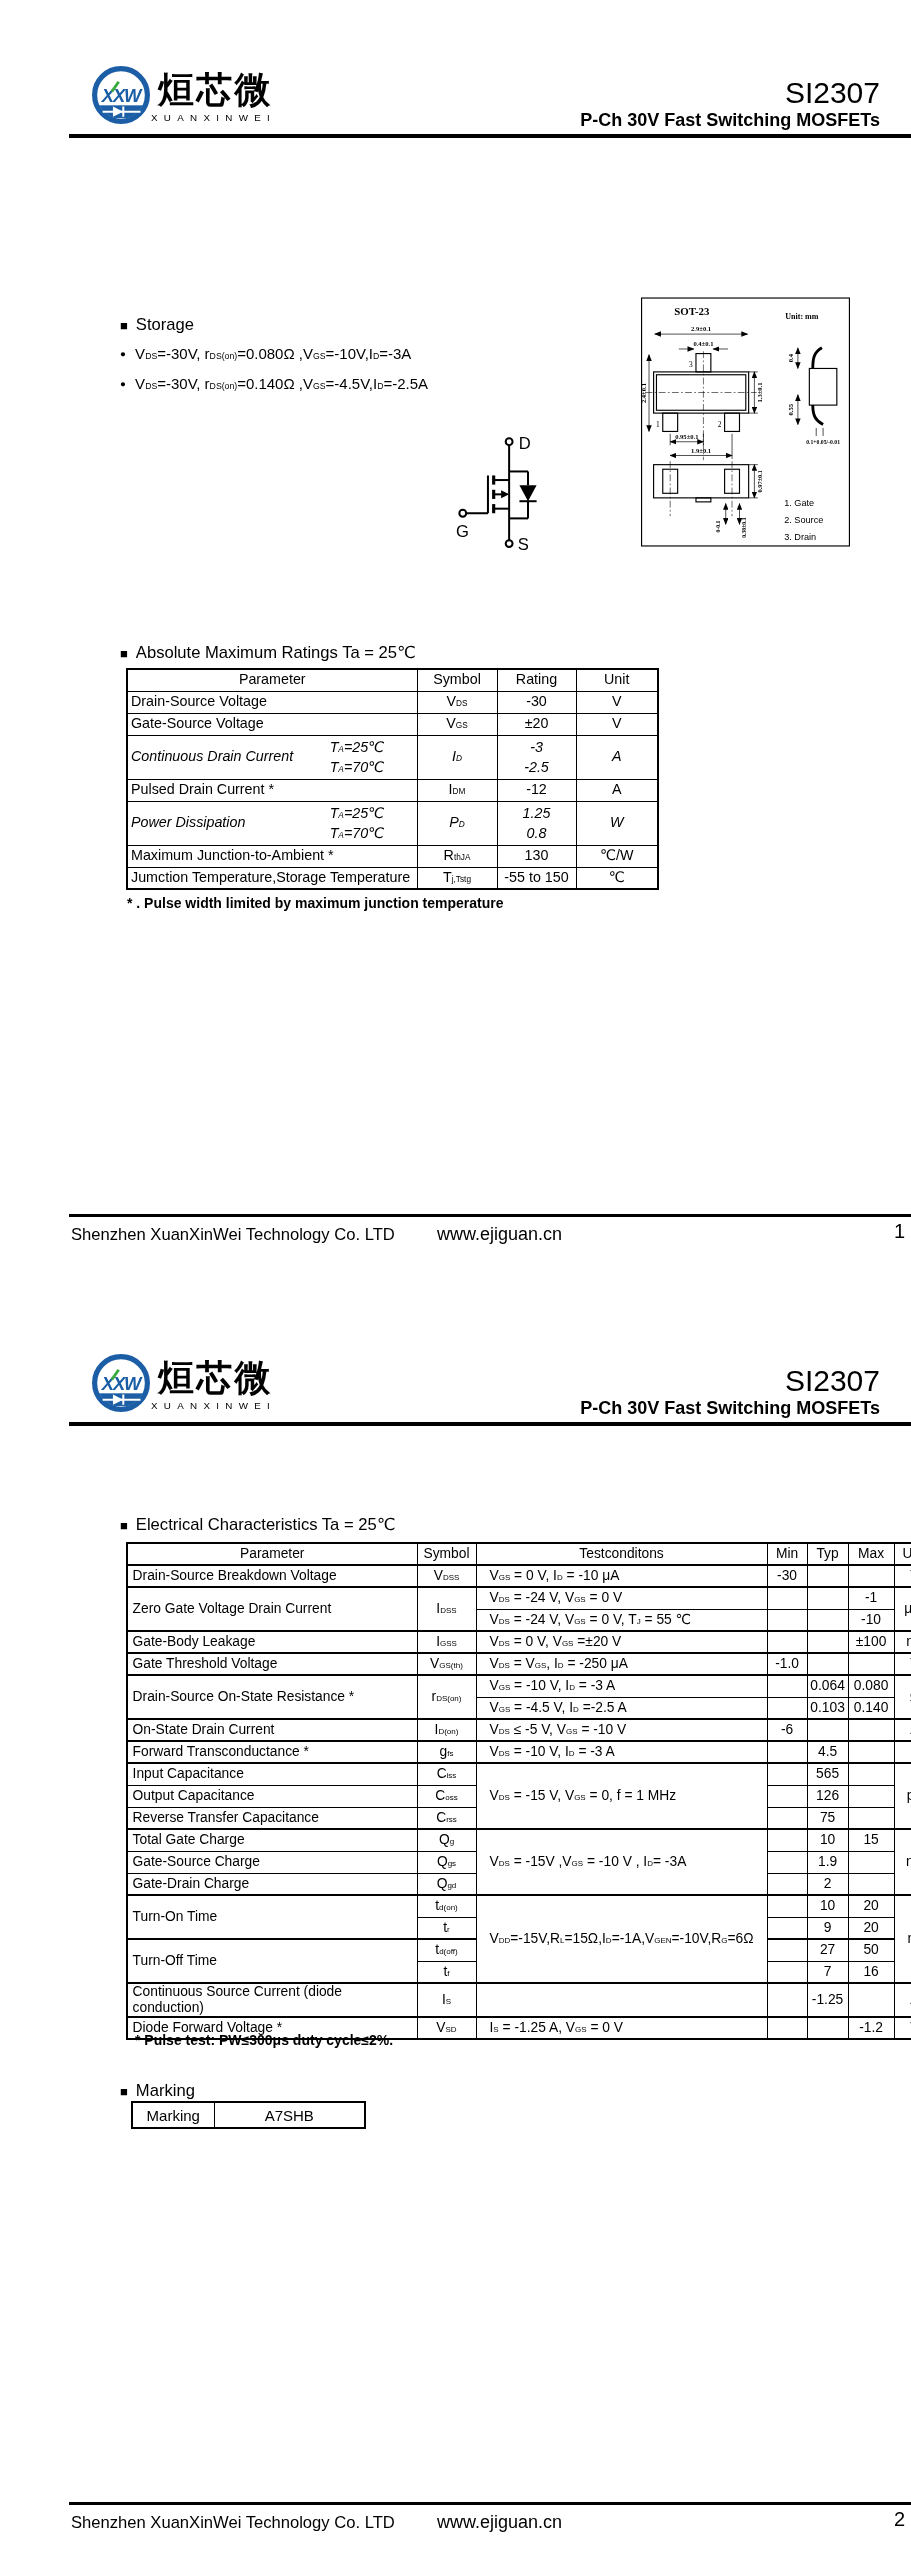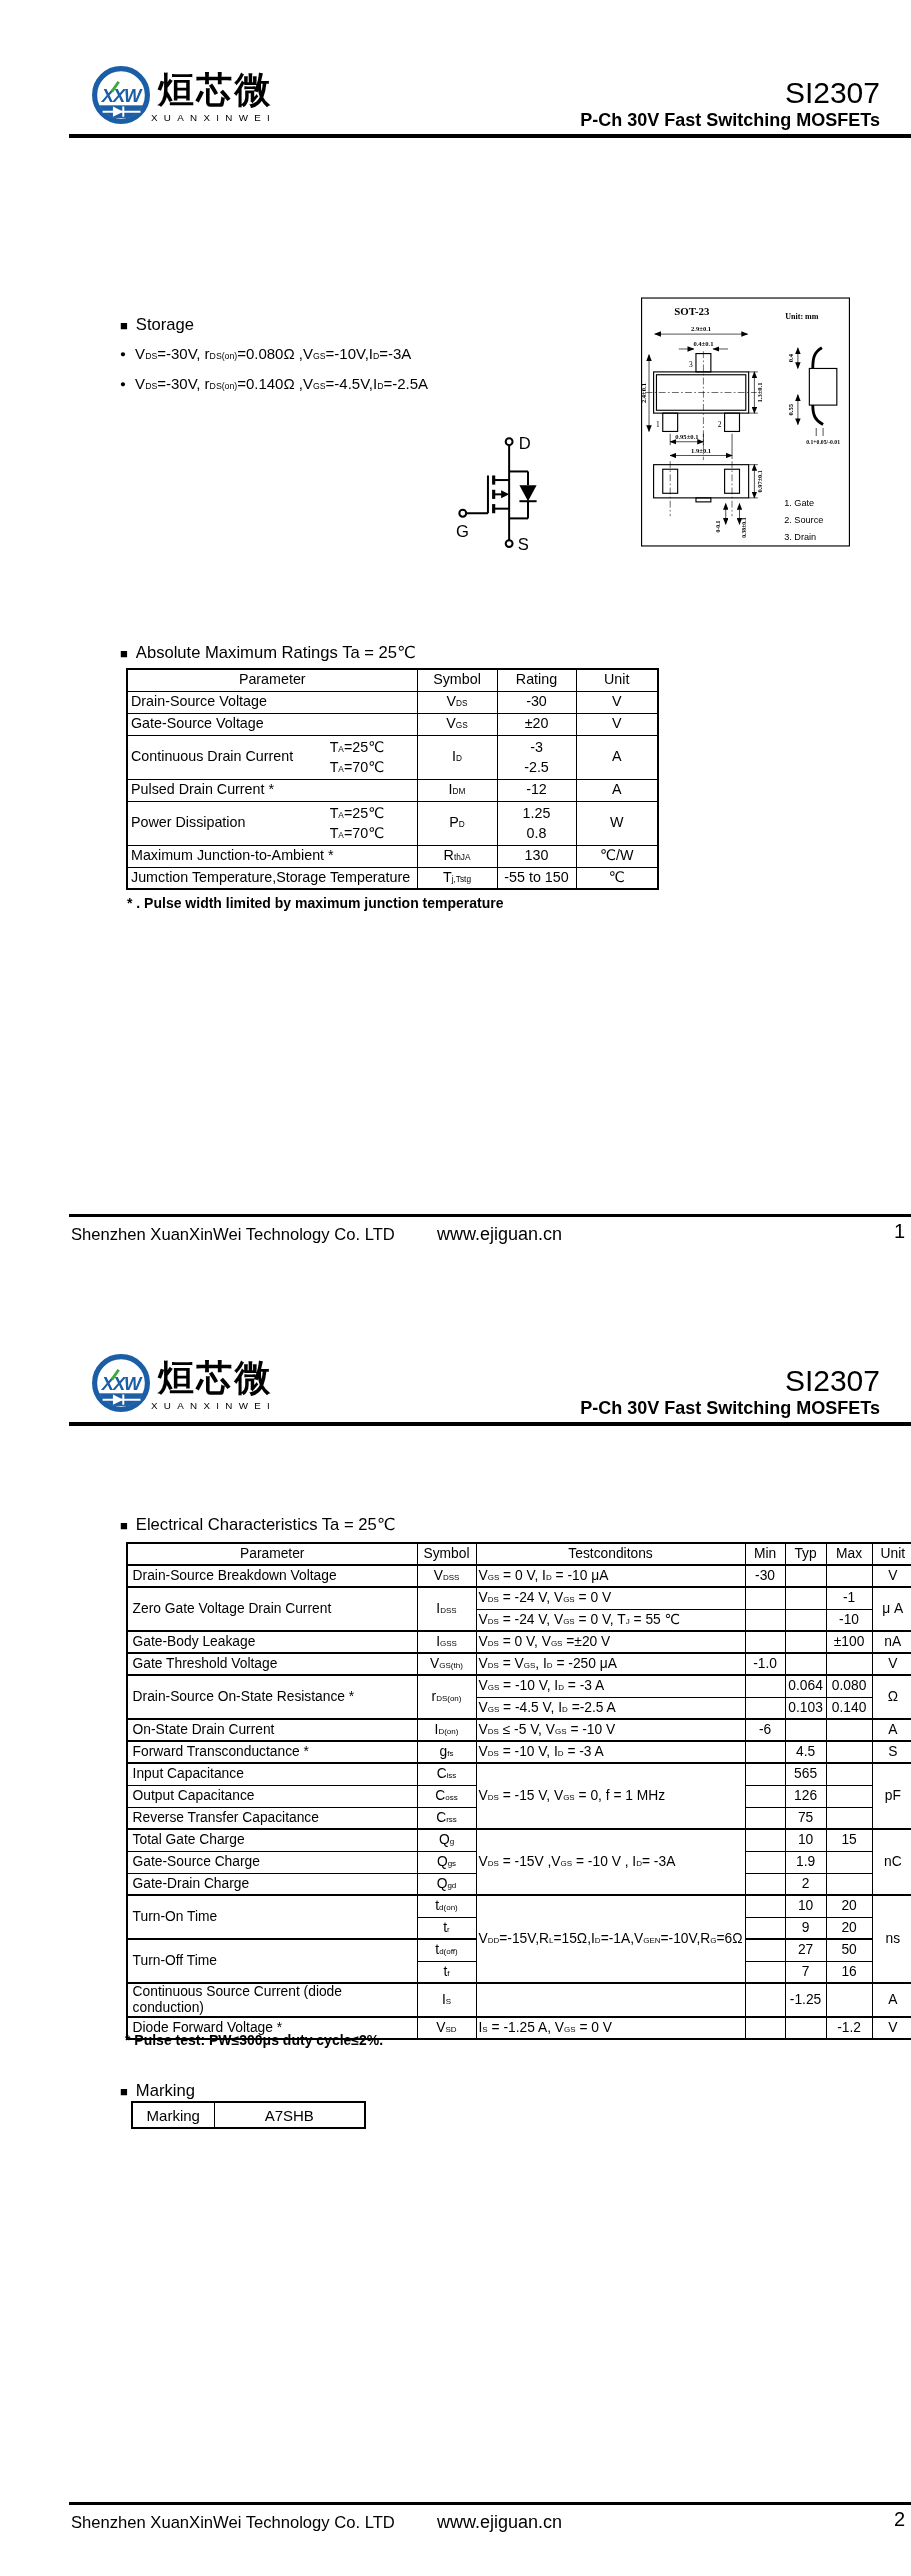--- a/index.html
+++ b/index.html
@@ -33,29 +33,29 @@
   
   .sb { font-size:0.58em; }
 
   
   table { position:absolute; border-collapse:collapse; table-layout:fixed; background:#fff; }
   td { overflow:hidden; white-space:normal; }
 
   .amr { left:91px; top:668px; border:2.3px solid #000; }
   .amr td { border:1.7px solid #000; font-size:14.3px; text-align:center; padding:0 2.3px; line-height:1.25; }
   .amr td.pl { text-align:left; padding-left:3px; }
-  .amr tr { height:22px; } .amr tr.d { height:44px; }
+  .amr tr { height:22px; } .amr tr.d { height:44px;font-style:italic; }
   .pc { display:flex; justify-content:space-between; align-items:center; padding-right:30px; }
   .tcol { display:flex; flex-direction:column; line-height:1.4; text-align:left; }
   .rcol { display:flex; flex-direction:column; line-height:1.4; }
 
   .ec { left:91px; top:254px; border:2.9px solid #000; }
   .ec td { border:1.1px solid #000; font-size:13.8px; text-align:center; padding:0 2.3px; line-height:1.15; }
   .ec td.pl { text-align:left; padding-left:4.6px; }
-  .ec td.cl { text-align:left; padding:0 2px; line-height:1.3; }
+  .ec td.cl { text-align:left; padding:0 13px; line-height:1.3; }
   .ec tr { height:22px; }
   .ec tr.g td { border-top-width:2.9px; }
 
   .mk { left:96px; top:813px; border:2.3px solid #000; }
   .mk td { border:1.7px solid #000; font-size:15px; text-align:center; }
   .mk tr { height:26px; }
 </style>
 </head>
 <body>
 
@@ -534,21 +534,21 @@
         <td><span>V</span><span class="sb">SD</span><span></span></td>
         <td class="cl"><span>I</span><span class="sb">S</span><span> = -1.25 A, V</span><span class="sb">GS</span><span> = 0 V</span></td>
         <td></td>
         <td></td>
         <td>-1.2</td>
         <td><span>V</span></td>
       </tr>
     </tbody>
       </table>
 
-    <div class="fn" style="left:90px;top:744px;">* Pulse test: PW≤300μs duty cycle≤2%.</div>
+    <div class="fn" style="left:100px;top:744px;">* Pulse test: PW≤300μs duty cycle≤2%.</div>
 
     <div class="sec" style="left:85px;top:793px;">
       <span class="sqb">■</span>
       <span>Marking</span>
     </div>
     <table class="mk">
       <colgroup>
           <col style="width:82px">
           <col style="width:151px">
         </colgroup>

